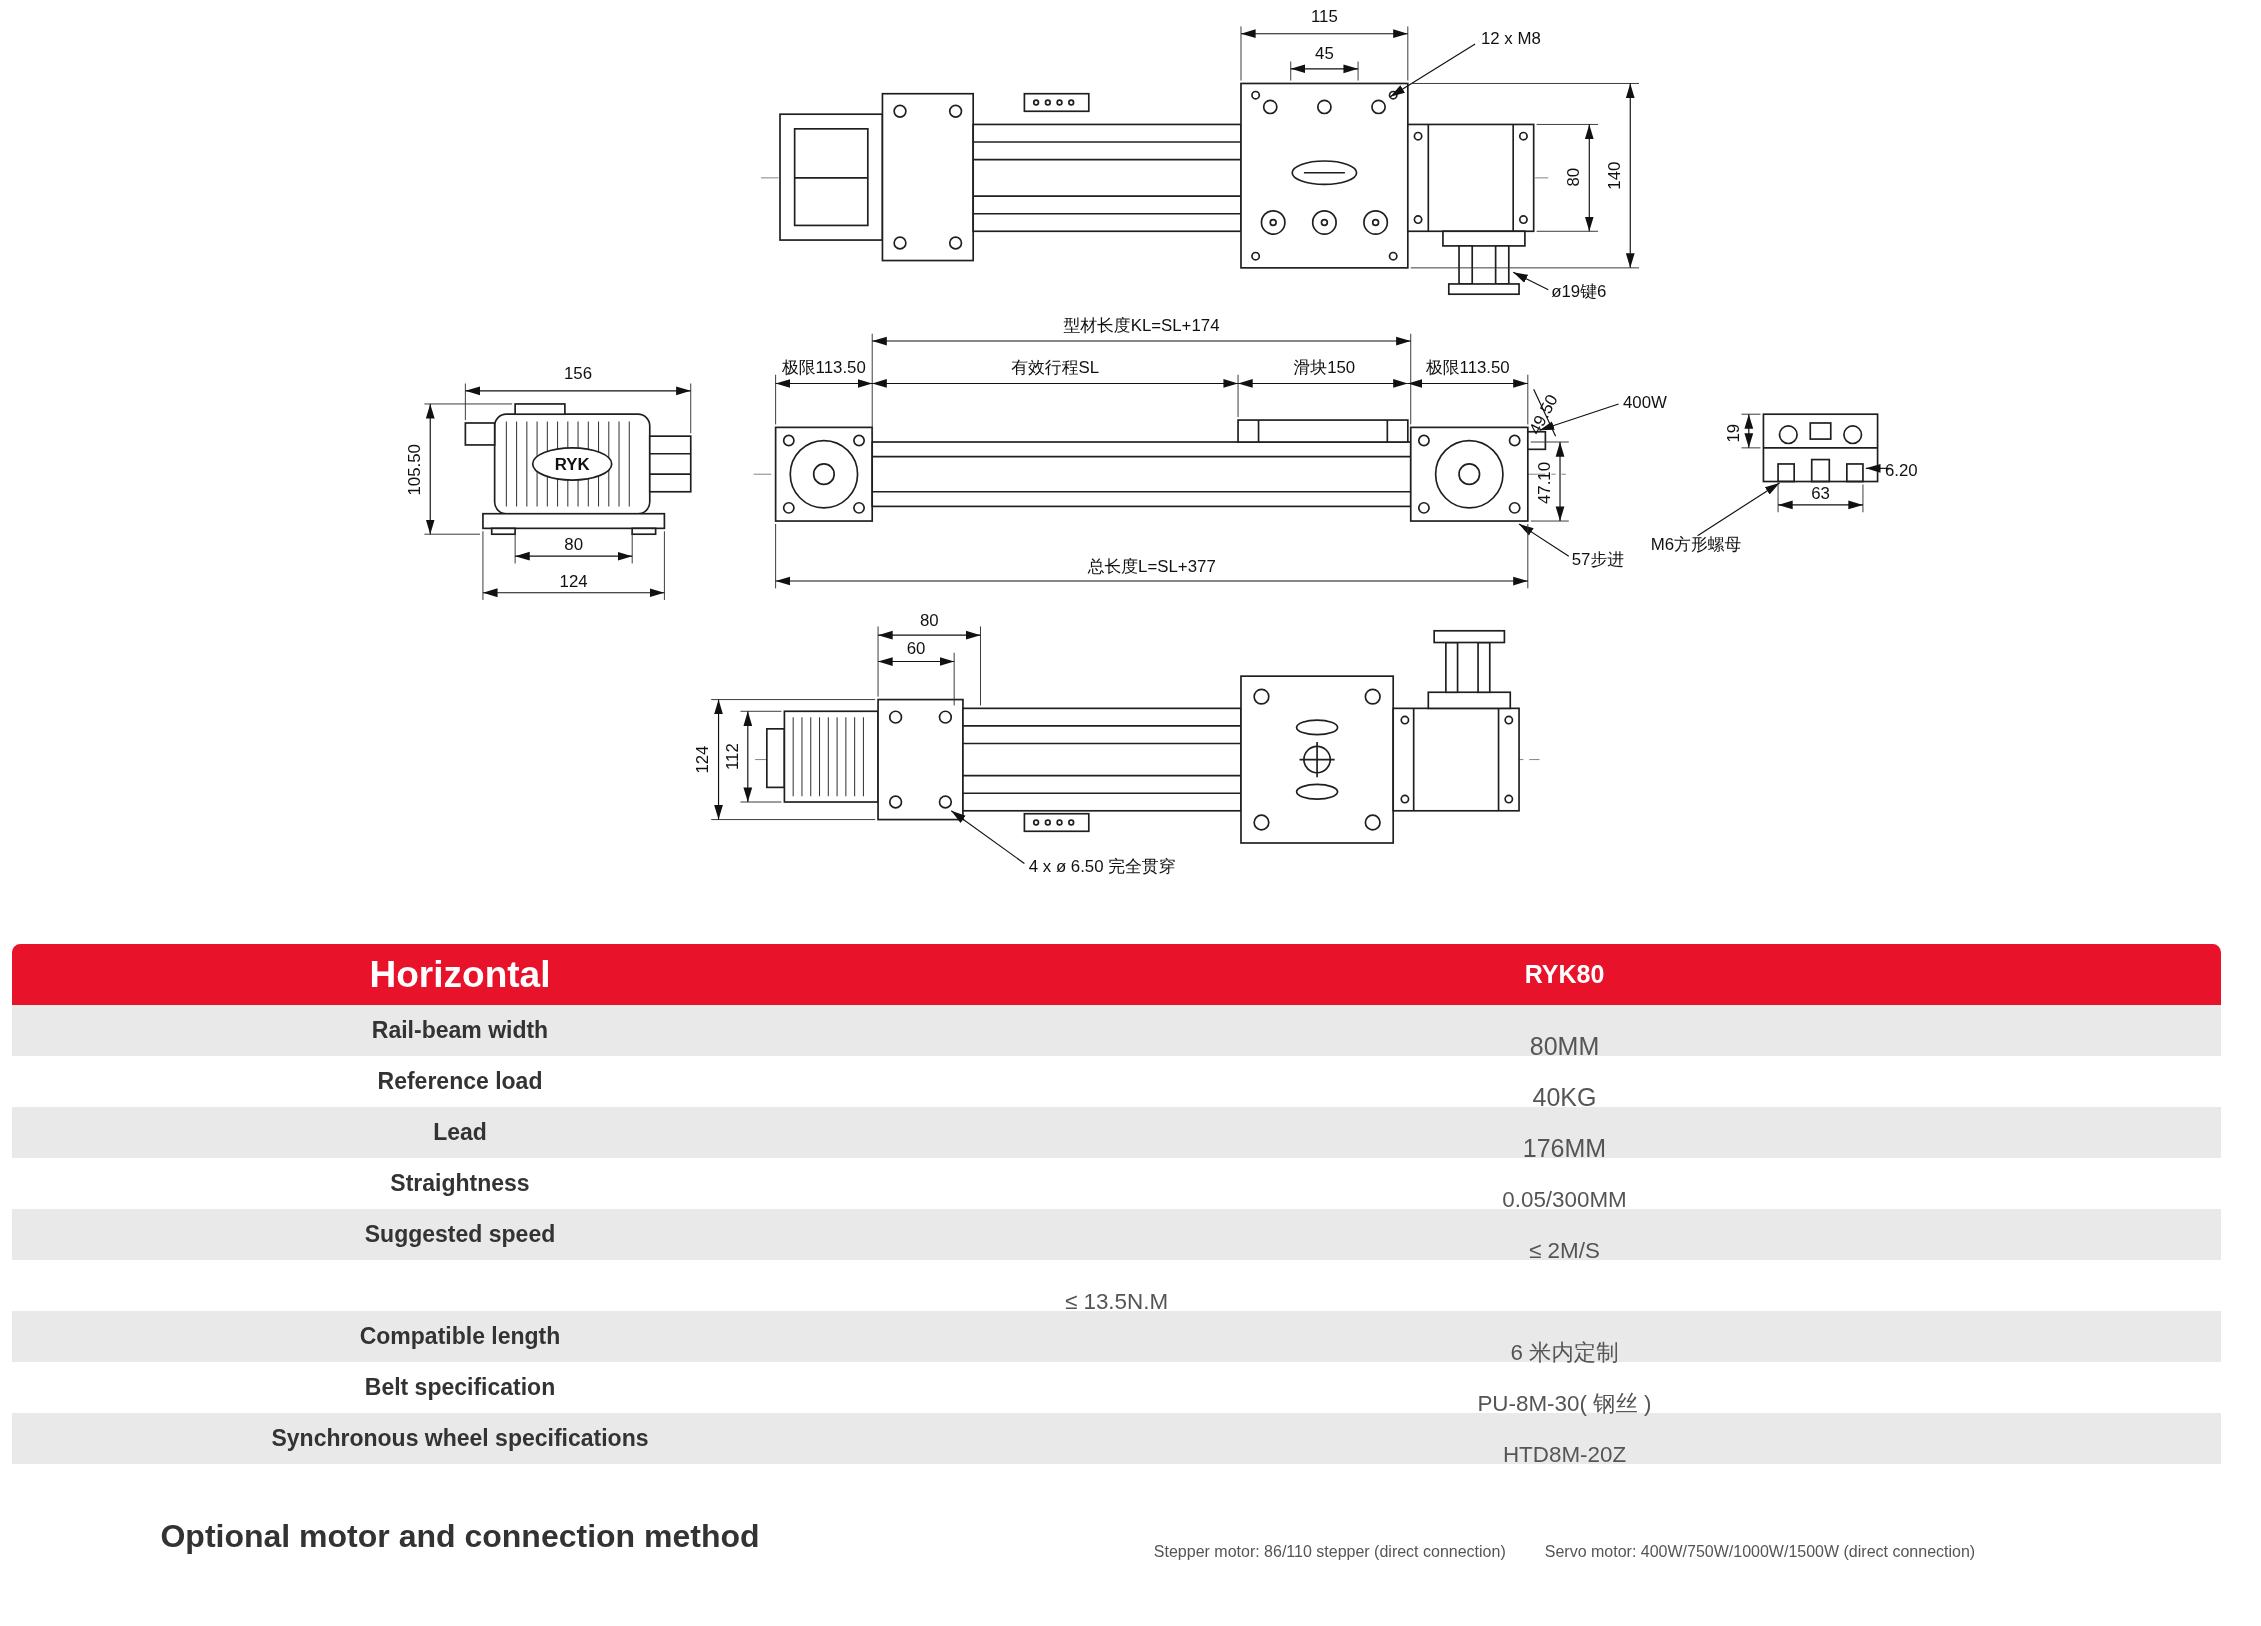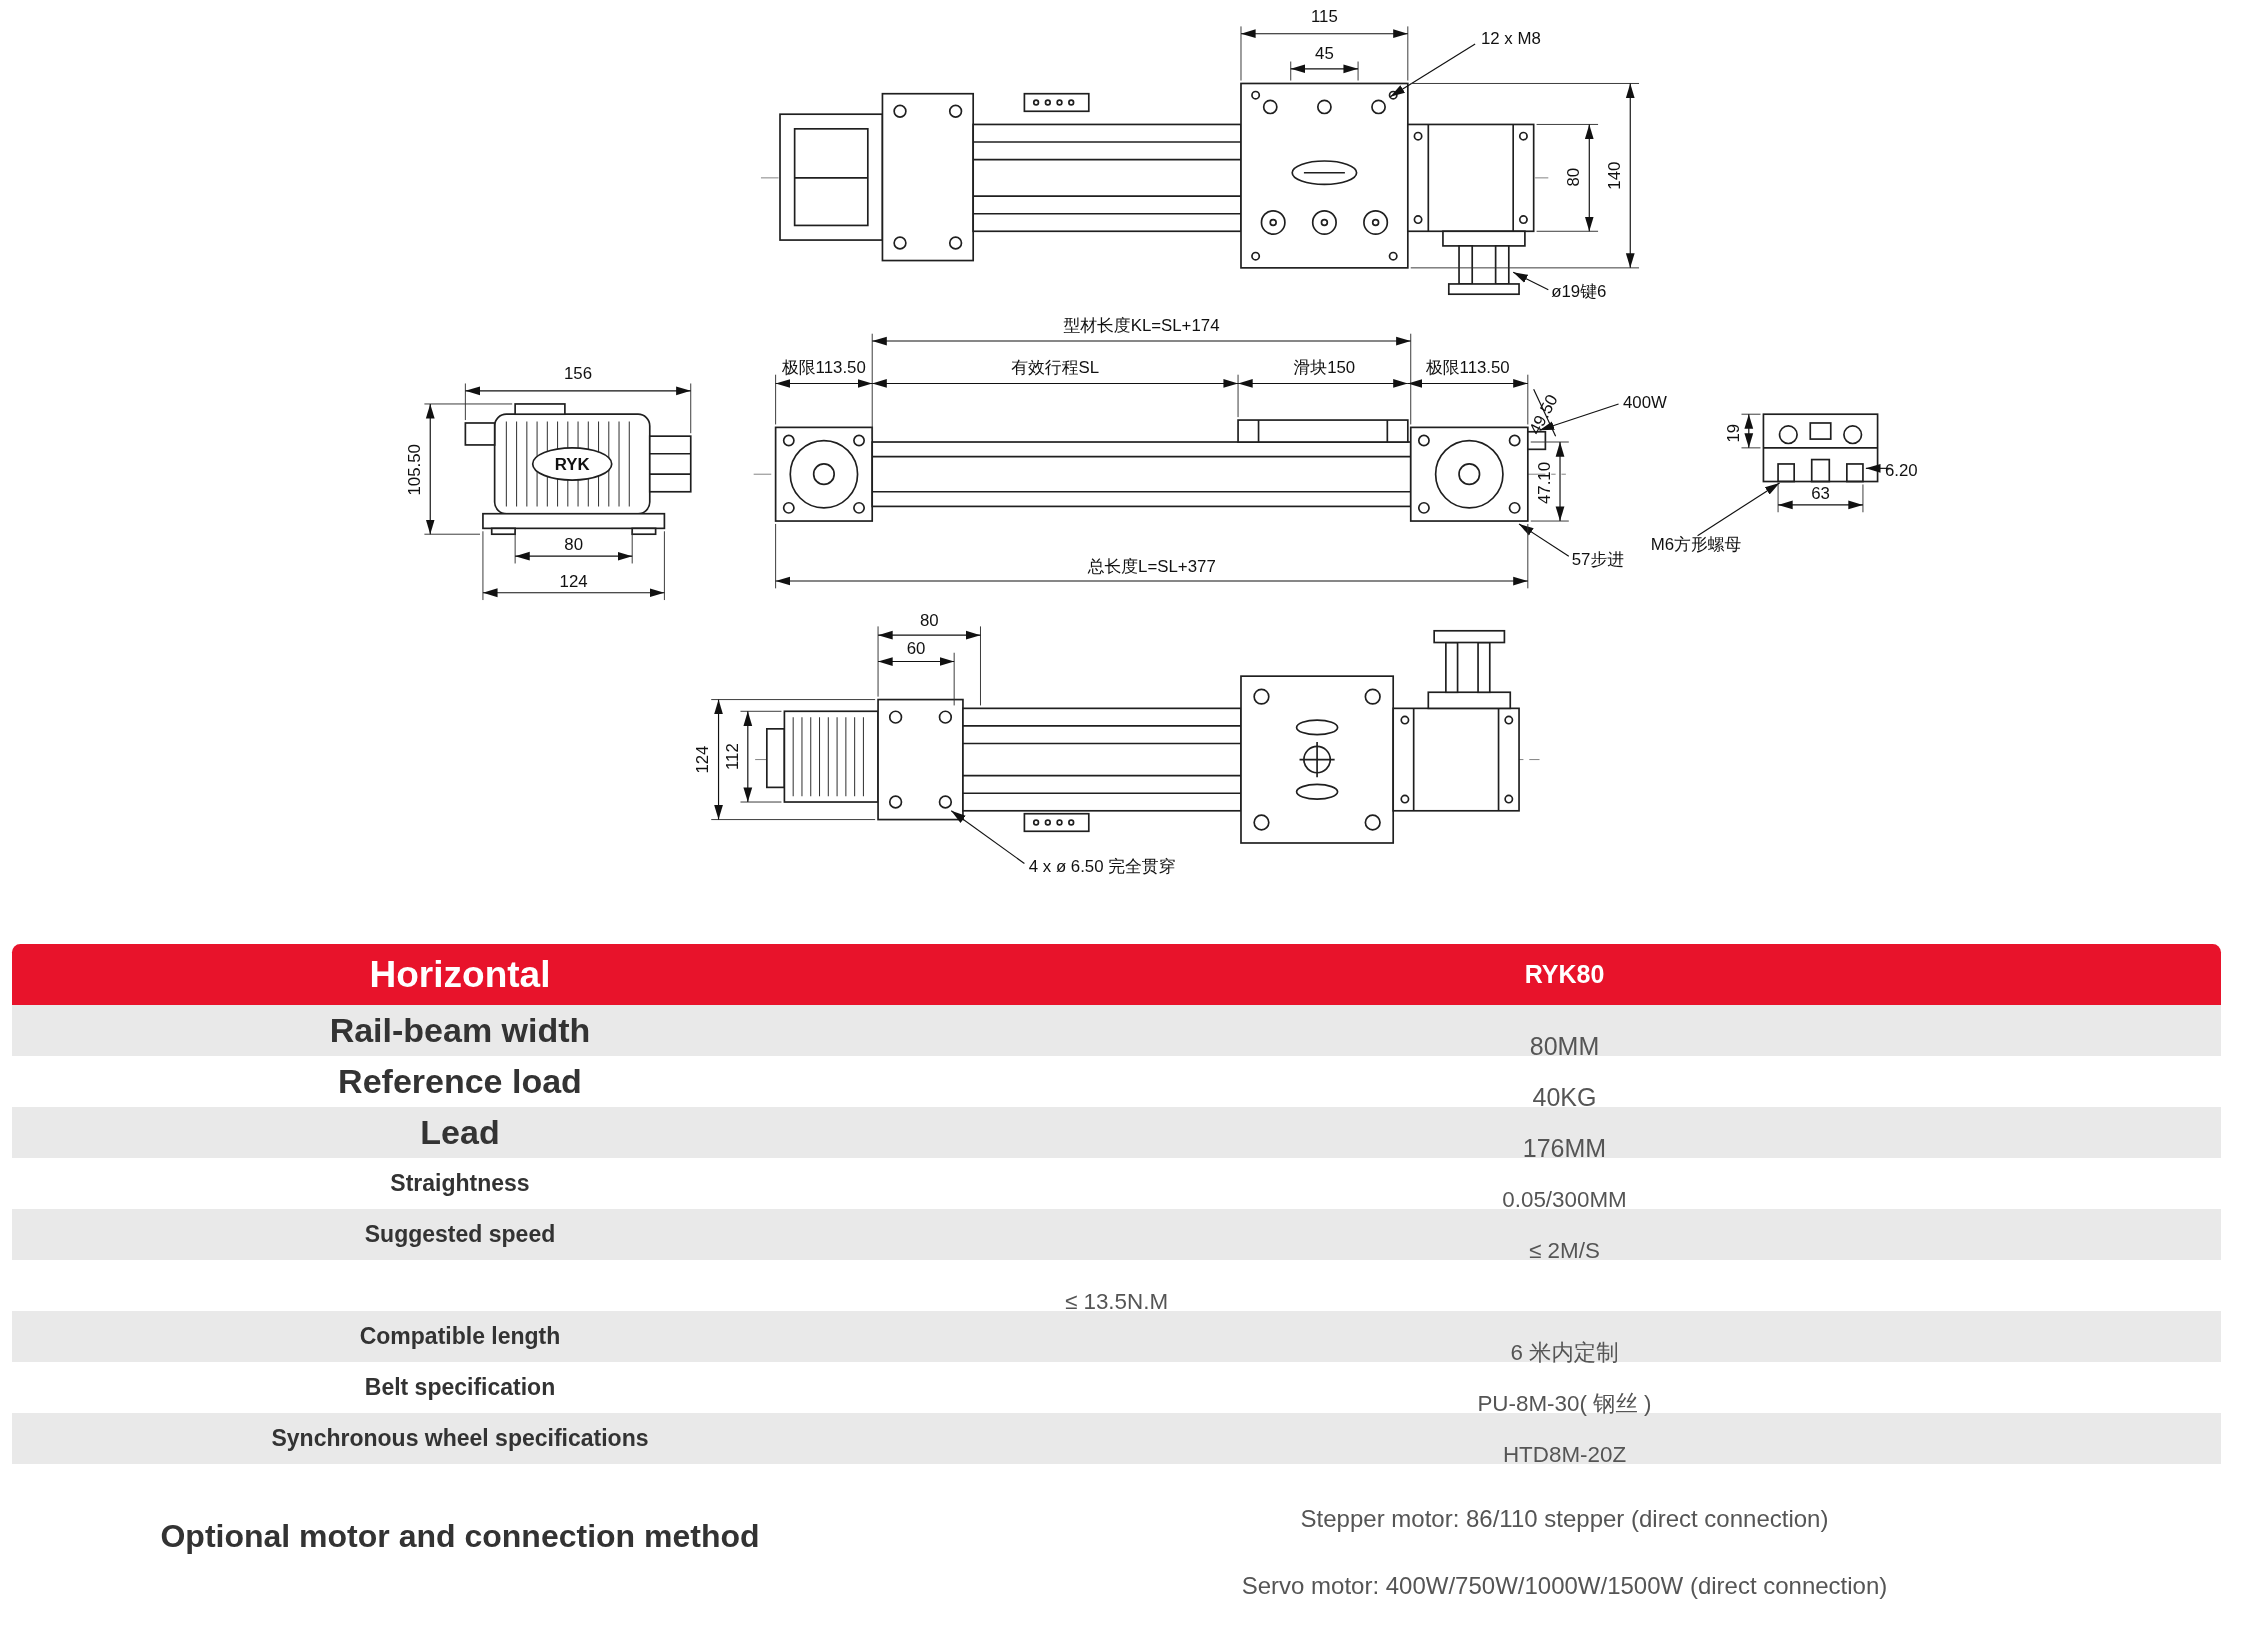--- a/index.html
+++ b/index.html
@@ -27,25 +27,25 @@
   .th-left  { width: 896px; display: flex; align-items: center; justify-content: center;
               color: #fff; font-size: 37px; font-weight: bold; }
   .th-right { flex: 1; display: flex; align-items: center; justify-content: center;
               color: #fff; font-size: 25px; font-weight: bold; }
   .row { display: flex; height: 51px; background: #ffffff; }
   .row.alt { background: #e9e9e9; }
   .cell-label { width: 896px; display: flex; align-items: center; justify-content: center;
                 font-weight: bold; font-size: 23px; color: #333333; }
   .cell-value { flex: 1; display: flex; align-items: center; justify-content: center;
                 font-size: 22.4px; color: #555555; margin-top: 32px; }
-  .row.big .cell-label { font-size: 34px; }
+  .row.big .cell-label { font-size: 23px; }
   .row.big .cell-value { font-size: 25px; }
   .row.motor { height: 144px; }
   .row.motor .cell-label { font-size: 32px; }
-  .row.motor .cell-value { flex-direction: column; gap: 39px; font-size: 24px; }
+  .row.motor .cell-value { flex-direction: row; gap: 39px; font-size: 16px; }
 </style>
 </head>
 <body>
 
 <svg class="drawing" viewBox="0 0 1545 632" width="2261" height="925" xmlns="http://www.w3.org/2000/svg">
   <defs>
     <marker id="mE" markerUnits="userSpaceOnUse" markerWidth="12" markerHeight="8" refX="10" refY="4" orient="auto">
       <path d="M0,1 L10,4 L0,7 Z" fill="#111"></path>
     </marker>
     <marker id="mS" markerUnits="userSpaceOnUse" markerWidth="12" markerHeight="8" refX="2" refY="4" orient="auto">

